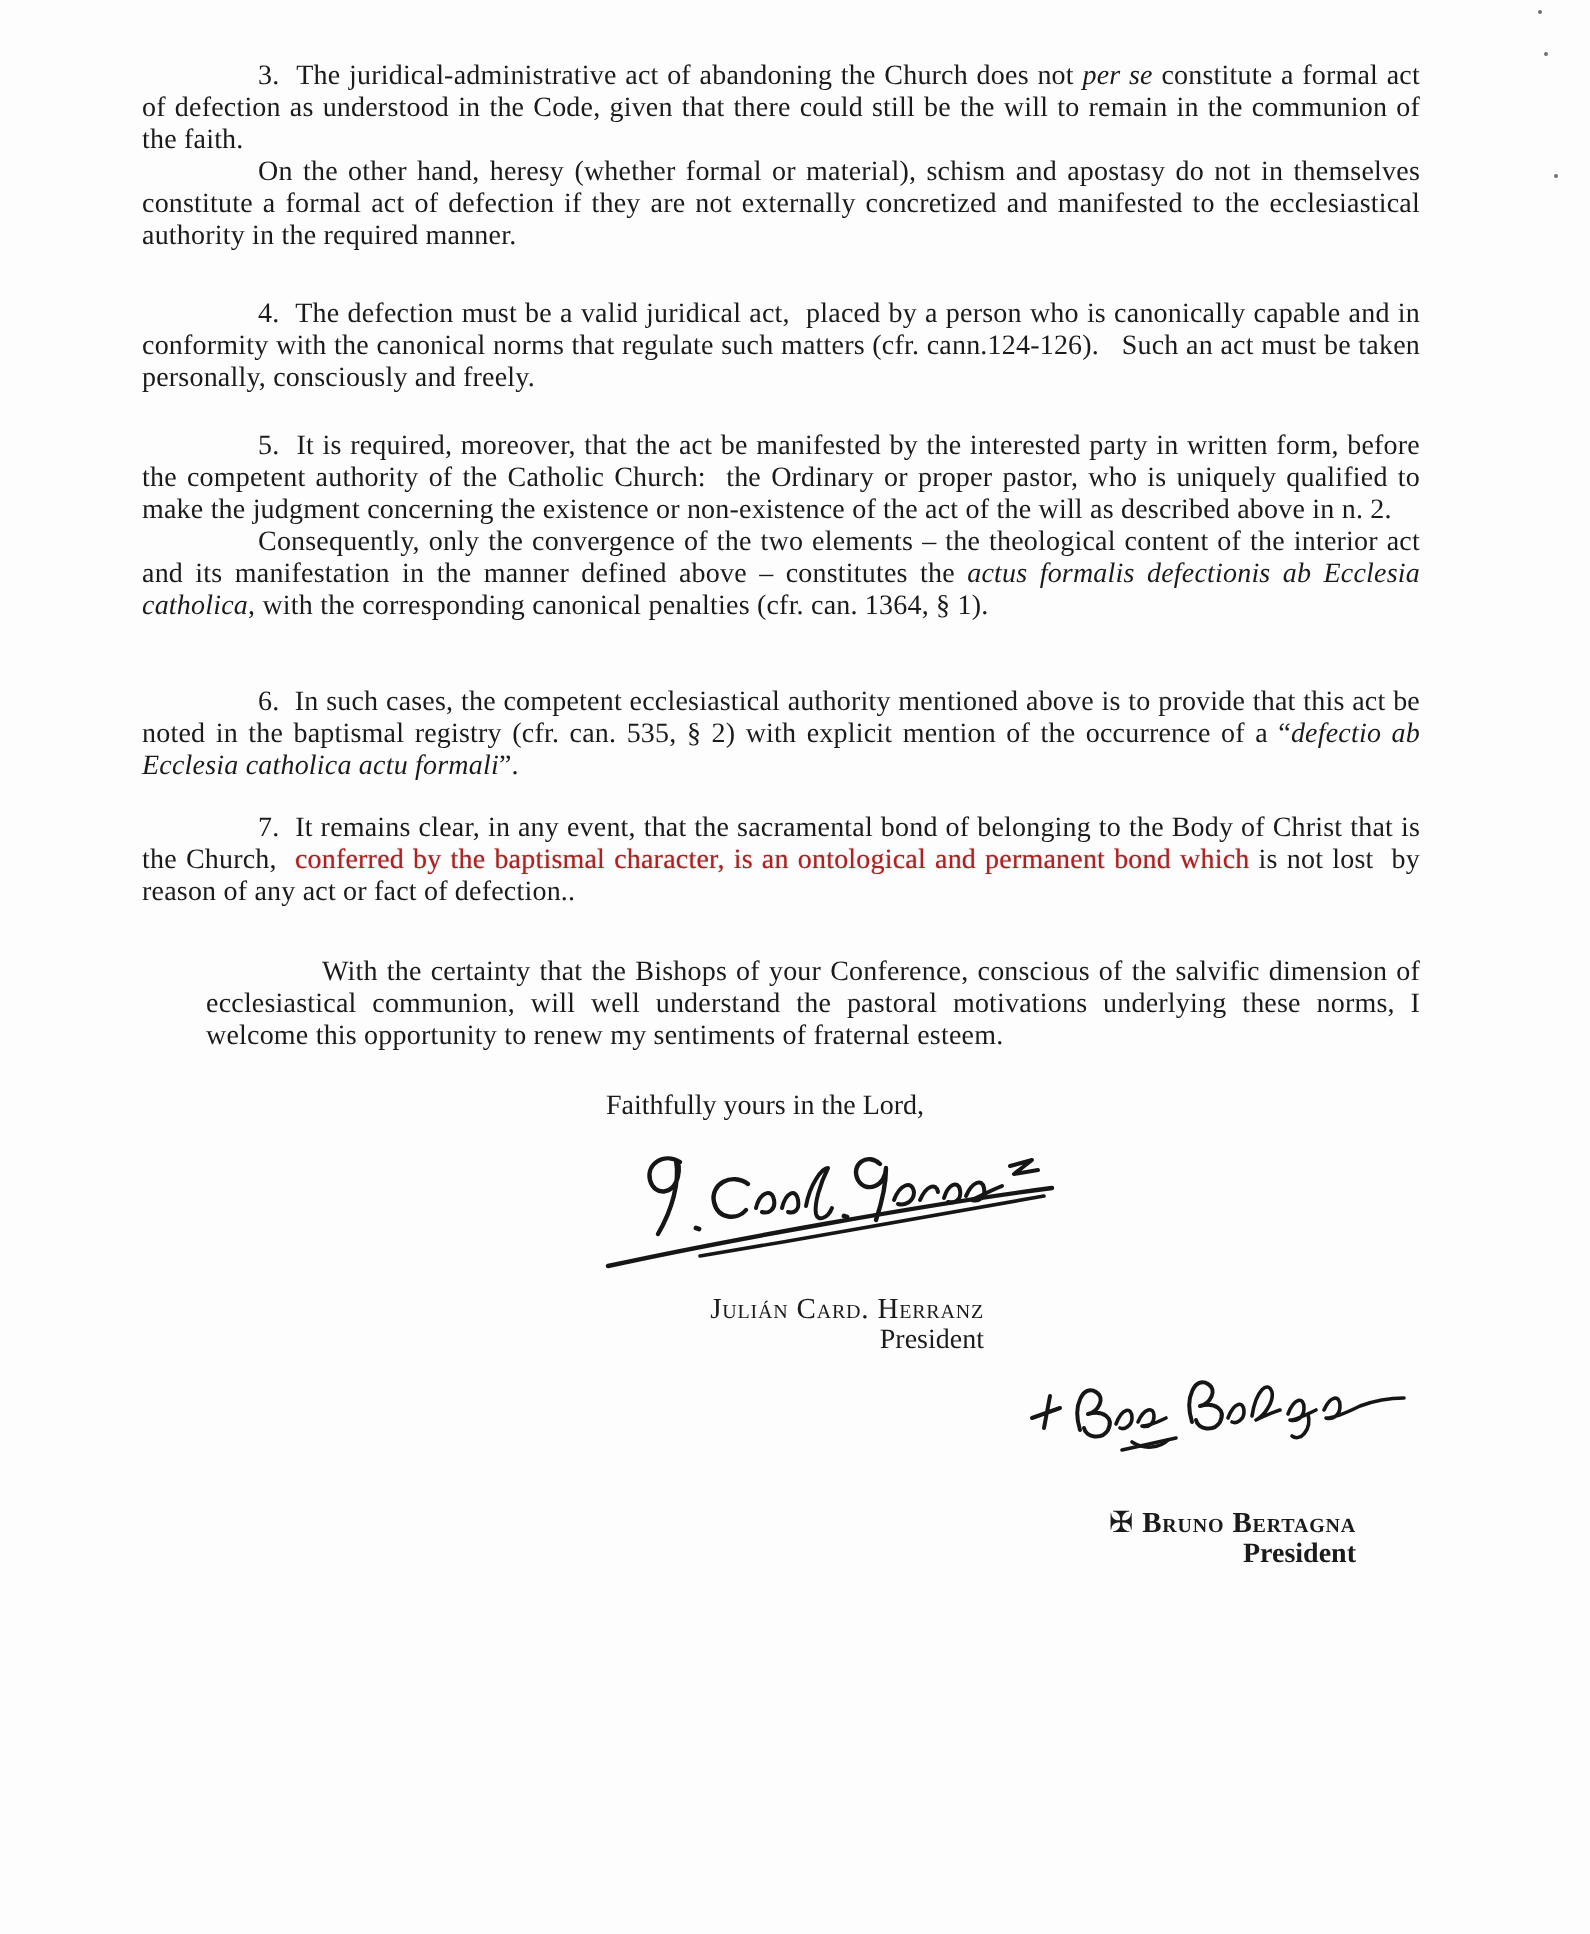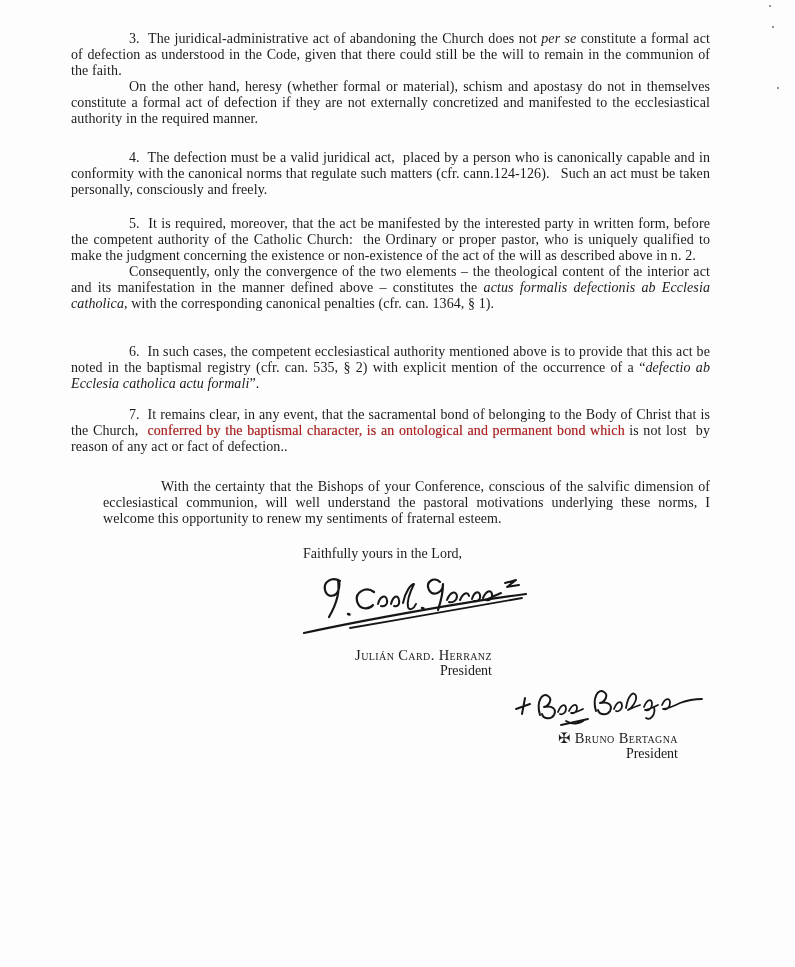--- a/index.html
+++ b/index.html
@@ -55,21 +55,21 @@
     fill: none;
     stroke: #161616;
     stroke-linecap: round;
     stroke-linejoin: round;
   }
   .name-block {
     position: absolute;
     text-align: right;
   }
   .nb1 { left: 292px; top: 647px; width: 200px; }
-  .nb2 { left: 488px; top: 730px; width: 190px; }
+  .nb2 { left: 488px; top: 754px; width: 190px; font-weight: bold; }
   .signer-name {
     font-variant: small-caps;
     font-size: 14.5px;
     line-height: 16px;
     letter-spacing: 0.4px;
     font-family: "Liberation Serif", "DejaVu Serif", "DejaVu Sans", serif;
   }
   .signer-title {
     font-size: 14px;
     line-height: 16px;

